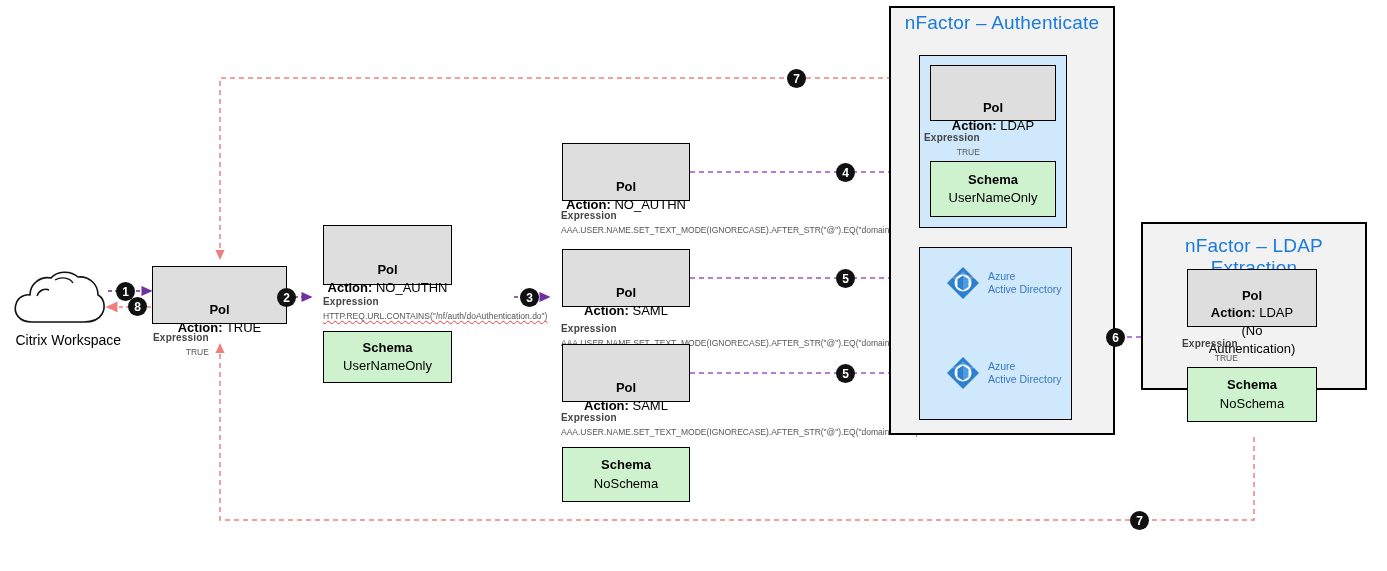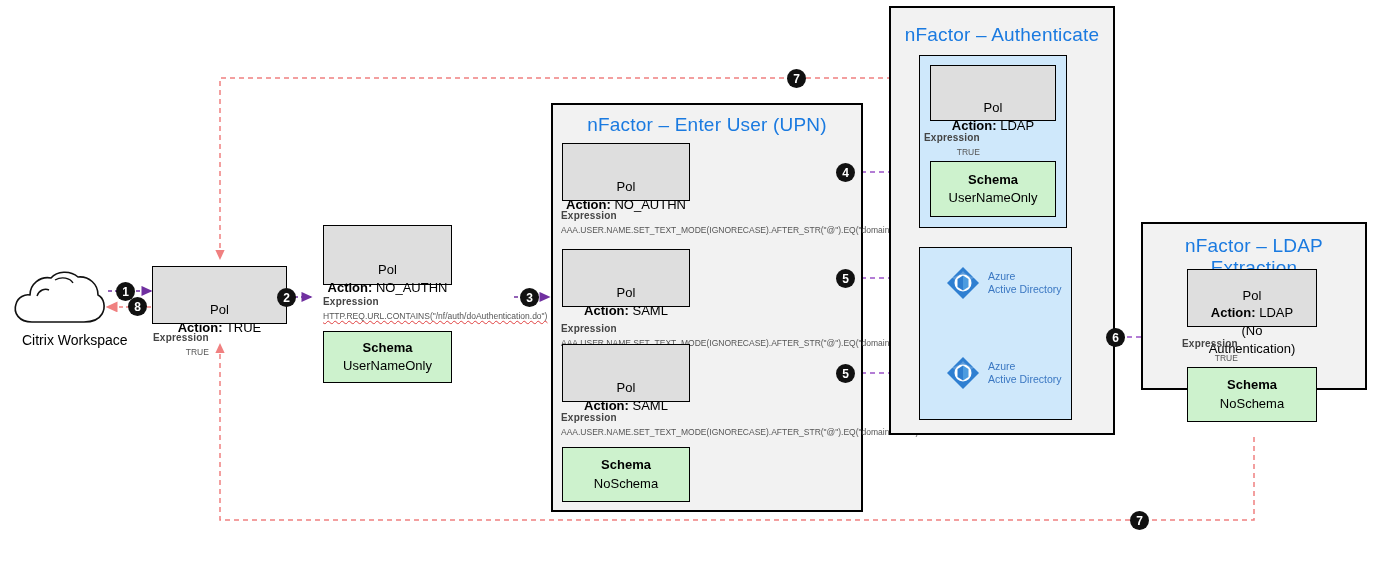--- a/index.html
+++ b/index.html
@@ -7,21 +7,21 @@
        font-family:"Liberation Sans","DejaVu Sans",sans-serif;color:#000;}
   #canvas{position:absolute;left:0;top:0;width:1387px;height:571px;}
   svg.lines{position:absolute;left:0;top:0;width:1387px;height:571px;pointer-events:none;}
 
   .group-box{position:absolute;background:#f2f2f2;border:2px solid #000;box-sizing:border-box;}
   .group-title{position:absolute;left:0;right:0;text-align:center;
                color:#1a7ae0;font-size:19px;font-weight:400;letter-spacing:.2px;}
   .pol-box{position:absolute;background:#dedede;border:1.6px solid #000;box-sizing:border-box;
            display:flex;flex-direction:column;align-items:center;justify-content:center;
            font-size:13px;line-height:1.35;text-align:center;}
-  .pol-box .l1{font-weight:normal;margin-top:48px;}
+  .pol-box .l1{font-weight:bold;margin-top:48px;}
   .pol-box .l2 b{font-weight:bold;}
   .schema-box{position:absolute;background:#cdf2cd;border:1.6px solid #000;box-sizing:border-box;
               display:flex;flex-direction:column;align-items:center;justify-content:center;
               font-size:13px;line-height:1.4;text-align:center;}
   .schema-box .s1{font-weight:bold;text-align:center;}
   .expr{position:absolute;font-size:8.5px;color:#555;line-height:1.45;white-space:nowrap;}
   .expr .ehead{font-weight:bold;color:#444;font-size:10px;letter-spacing:.2px;}
   .expr .eval{color:#555;text-align:right;}
   .squig{text-decoration:underline wavy #e04040;text-decoration-skip-ink:none;}
   .blue-panel{position:absolute;background:#cfe8fb;border:1.6px solid #000;box-sizing:border-box;}
@@ -68,21 +68,21 @@
     <path d="M919,78 L220,78 L220,258" stroke="#f08080" stroke-width="1.5" stroke-dasharray="5,4" fill="none" marker-end="url(#ar-r)"></path>
 
     <path d="M1254,437 L1254,520 L220,520 L220,345" stroke="#f08080" stroke-width="1.5" stroke-dasharray="5,4" fill="none" marker-end="url(#ar-r)"></path>
   </svg>
 
   <svg style="position:absolute;left:10px;top:266px;width:100px;height:62px;" viewBox="0 0 100 62">
     <path d="M22,56 C9,56 3,47 6,38 C8,31 15,28 20,29 C20,18 30,10 41,12 C47,5 60,4 68,11 C79,10 88,18 88,29 C94,32 96,41 92,48 C88,55 80,56 74,56 Z" fill="#ffffff" stroke="#111" stroke-width="1.6" stroke-linejoin="round"></path>
     <path d="M27,30 C29,24 35,22 39,24" fill="none" stroke="#111" stroke-width="1.4"></path>
     <path d="M45,14 C52,10 60,12 63,17" fill="none" stroke="#111" stroke-width="1.4"></path>
   </svg>
-  <div class="wslabel" style="left:22px;top:332px;width:115px;text-align:left;">Citrix Workspace</div>
+  <div class="wslabel" style="left:6px;top:332px;width:115px;text-align:right;">Citrix Workspace</div>
 
   <div class="pol-box" style="left:152px;top:266px;width:135px;height:58px;">
     <div class="l1">Pol</div>
     <div class="l2">
       <b>Action:</b>
       <span>TRUE</span>
     </div>
   </div>
   <div class="expr" style="left:153px;top:331px;">
     <div class="ehead">Expression</div>
@@ -98,23 +98,20 @@
   </div>
   <div class="expr" style="left:323px;top:295px;">
     <div class="ehead">Expression</div>
     <div class="eval squig">HTTP.REQ.URL.CONTAINS("/nf/auth/doAuthentication.do")</div>
   </div>
   <div class="schema-box" style="left:323px;top:331px;width:129px;height:52px;">
     <div class="s1">Schema</div>
     <div>UserNameOnly</div>
   </div>
 
-  <div class="group-box" style="left:551px;top:103px;width:312px;height:409px;">
-    <div class="group-title" style="top:9px;">nFactor – Enter User (UPN)</div>
-  </div>
 
   <div class="pol-box" style="left:562px;top:143px;width:128px;height:58px;">
     <div class="l1">Pol</div>
     <div class="l2">
       <b>Action:</b>
       <span>NO_AUTHN</span>
     </div>
   </div>
   <div class="expr" style="left:561px;top:209px;">
     <div class="ehead">Expression</div>
@@ -144,21 +141,21 @@
     <div class="ehead">Expression</div>
     <div class="eval">AAA.USER.NAME.SET_TEXT_MODE(IGNORECASE).AFTER_STR("@").EQ("domain3.com")</div>
   </div>
 
   <div class="schema-box" style="left:562px;top:447px;width:128px;height:55px;">
     <div class="s1">Schema</div>
     <div>NoSchema</div>
   </div>
 
   <div class="group-box" style="left:889px;top:6px;width:226px;height:429px;">
-    <div class="group-title" style="top:16px;">nFactor – Authenticate</div>
+    <div class="group-title" style="top:4px;">nFactor – Authenticate</div>
   </div>
 
   <div class="blue-panel" style="left:919px;top:55px;width:148px;height:173px;"></div>
   <div class="pol-box" style="left:930px;top:65px;width:126px;height:56px;">
     <div class="l1">Pol</div>
     <div class="l2">
       <b>Action:</b>
       <span>LDAP</span>
     </div>
   </div>

